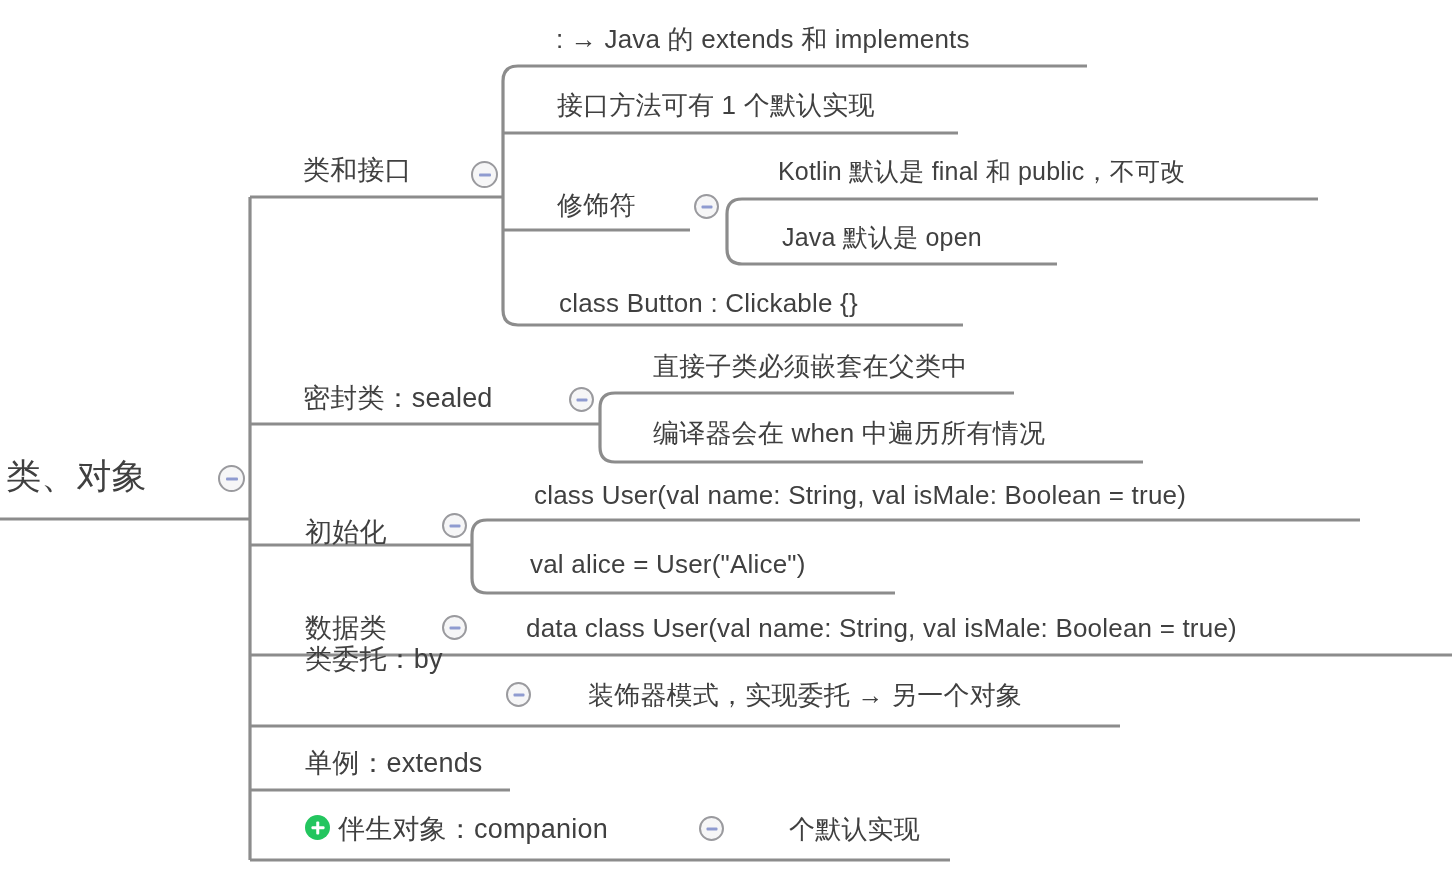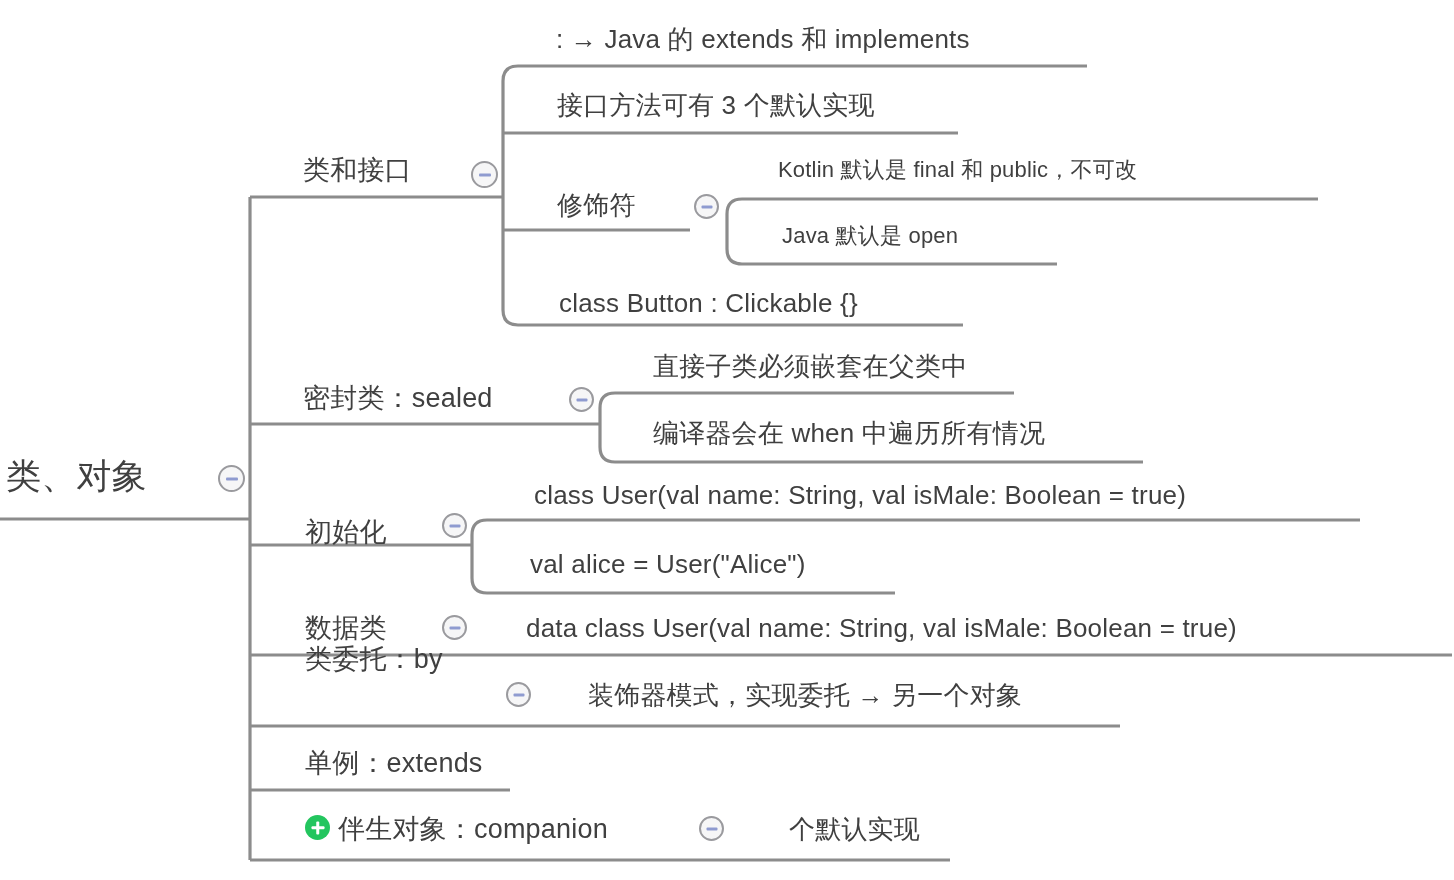--- a/index.html
+++ b/index.html
@@ -32,21 +32,21 @@
   .node.root {
     font-size: 35px;
   }
   .node.lvl1 {
     font-size: 27px;
   }
   .node.lvl2 {
     font-size: 26px;
   }
   .node.lvl3 {
-    font-size: 22px;
+    font-size: 25px;
   }
   .toggle {
     position: absolute;
     width: 27px;
     height: 27px;
     border-radius: 50%;
     border: 2px solid #9a9a9e;
     background: #f6f6f7;
     box-sizing: border-box;
   }
@@ -129,21 +129,21 @@
   </svg>
 
   <div class="node root" style="left:6px; top:458px;">类、对象</div>
   <div class="toggle" style="left:218px; top:465px;"></div>
 
   <div class="node lvl1" style="left:303px; top:157px;">类和接口</div>
   <div class="toggle" style="left:471px; top:161px;"></div>
 
   <div class="node lvl2" style="left:556px; top:26px;">: → Java 的 extends 和 implements</div>
 
-  <div class="node lvl2" style="left:557px; top:92px;">接口方法可有 3 个默认实现</div>
+  <div class="node lvl2" style="left:557px; top:92px;">接口方法可有 1 个默认实现</div>
 
   <div class="node lvl2" style="left:557px; top:192px;">修饰符</div>
   <div class="toggle small" style="left:694px; top:194px;"></div>
 
   <div class="node lvl3" style="left:778px; top:159px;">Kotlin 默认是 final 和 public，不可改</div>
 
   <div class="node lvl3" style="left:782px; top:225px;">Java 默认是 open</div>
 
   <div class="node lvl2" style="left:559px; top:290px;">class Button : Clickable {}</div>
 

